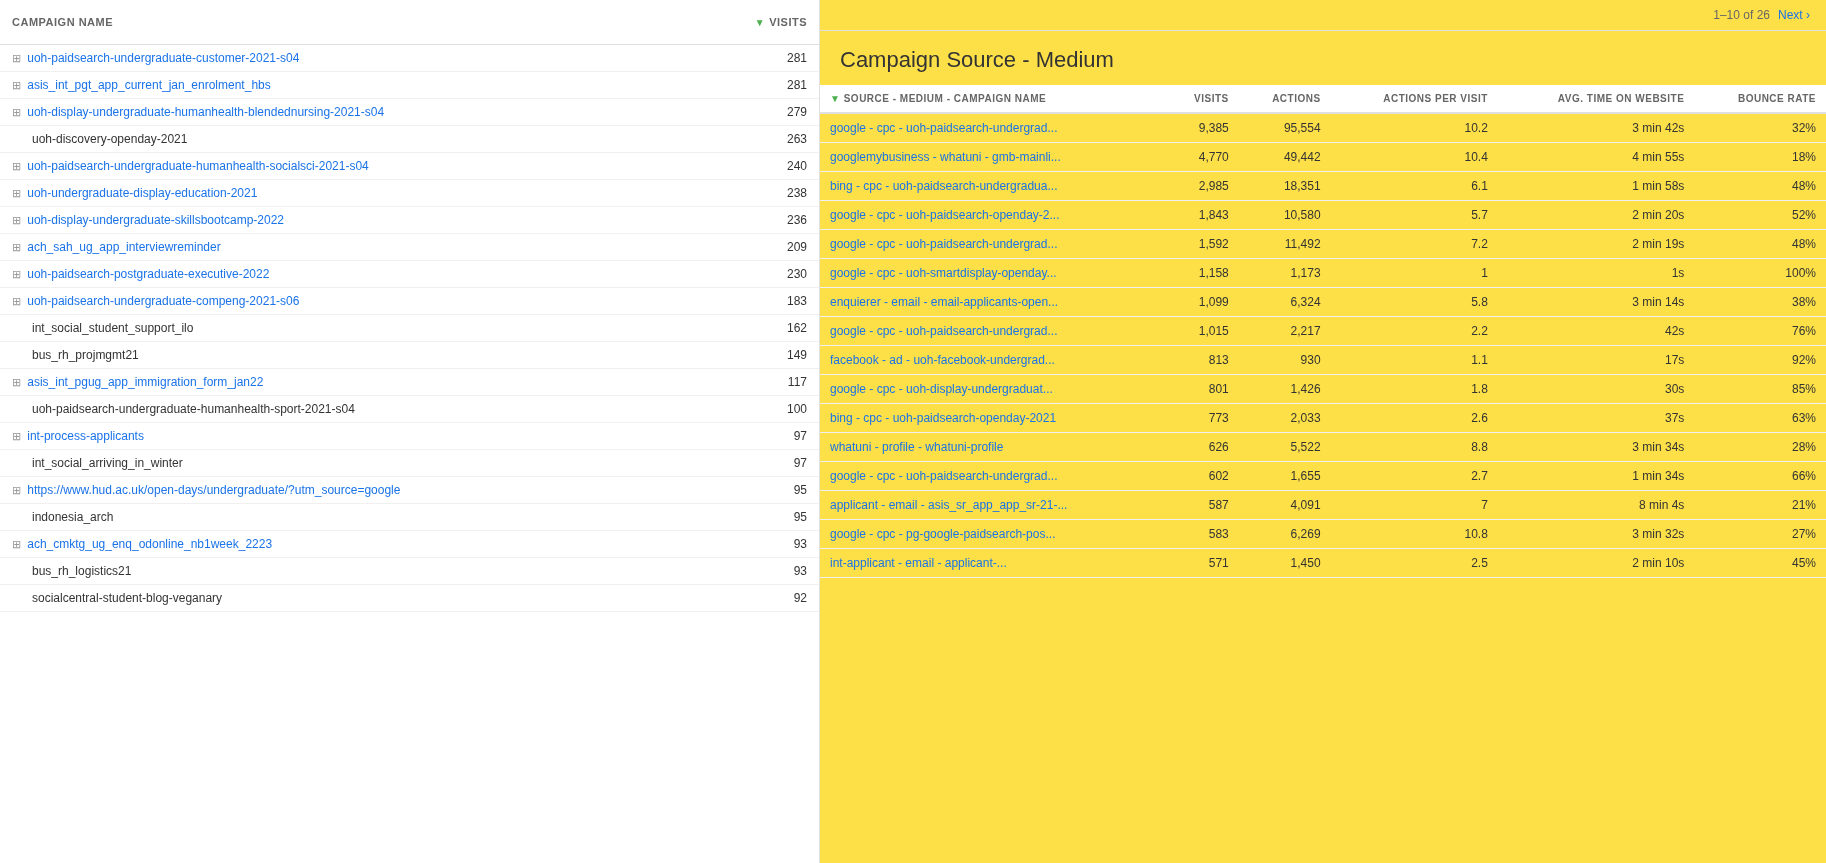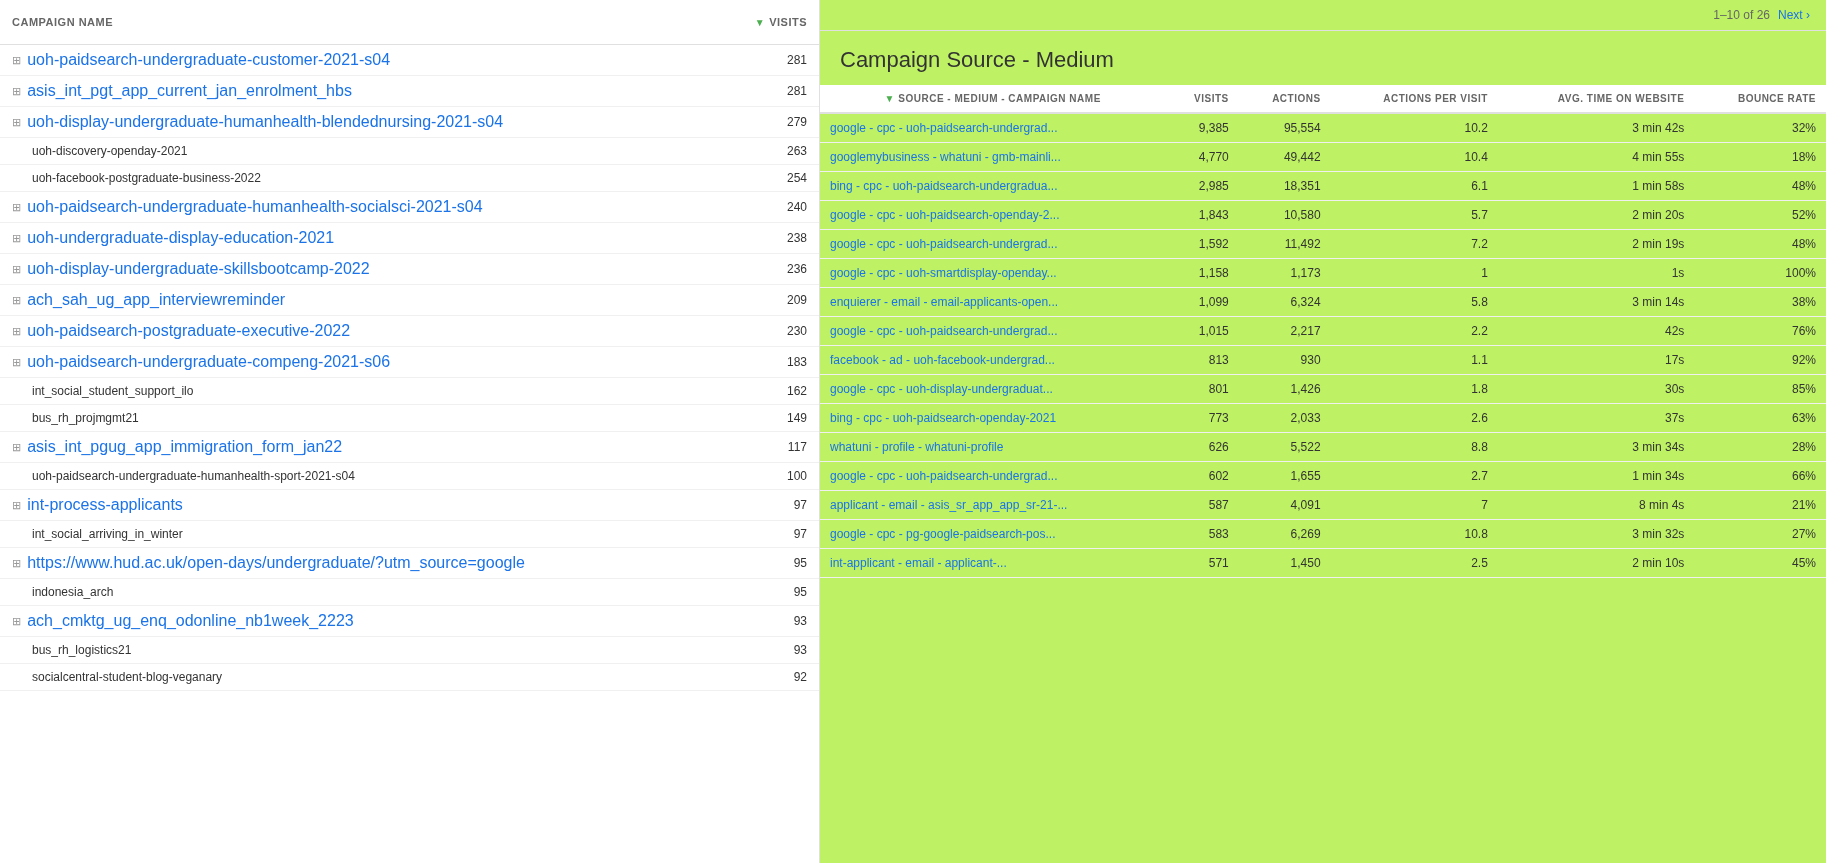--- a/index.html
+++ b/index.html
@@ -66,36 +66,36 @@
       color: #333;
     }
     .expand-icon {
       color: #999;
       font-size: 11px;
       cursor: pointer;
     }
     .row-link {
       color: #1a73e8;
       text-decoration: none;
-      font-size: 16px;
+      font-size: 12px;
     }
     .row-plain {
       font-size: 12px;
       color: #333;
       padding-left: 20px;
     }
     .row-visits {
       font-size: 12px;
       color: #333;
     }
 
     
     .right-panel {
       flex: 1;
-      background: #bef264;
+      background: #fde047;
       overflow: hidden;
     }
 
     
     .pagination-row {
       display: flex;
       justify-content: flex-end;
       align-items: center;
       padding: 8px 16px;
       border-bottom: 1px solid #e0e0e0;
@@ -125,21 +125,21 @@
       border-collapse: collapse;
     }
     .right-table th {
       font-size: 10px;
       font-weight: bold;
       color: #666;
       text-transform: uppercase;
       letter-spacing: 0.5px;
       padding: 8px 10px;
       border-bottom: 2px solid #e0e0e0;
-      text-align: center;
+      text-align: left;
       background: #fff;
     }
     .right-table th.num {
       text-align: right;
     }
     .right-table th .sort-green {
       color: #4CAF50;
       font-size: 10px;
     }
     .right-table td {
@@ -193,26 +193,20 @@
             <span class="expand-icon">⊞</span>
             <a class="row-link" href="#">uoh-display-undergraduate-humanhealth-blendednursing-2021-s04</a>
           </div>
           <span class="row-visits">279</span>
         </div>
         <div class="left-row">
           <div class="row-name">
             <span class="row-plain">uoh-discovery-openday-2021</span>
           </div>
           <span class="row-visits">263</span>
-        </div>
-        <div class="left-row">
-          <div class="row-name">
-            <span class="row-plain">uoh-facebook-postgraduate-business-2022</span>
-          </div>
-          <span class="row-visits">254</span>
         </div>
         <div class="left-row">
           <div class="row-name">
             <span class="expand-icon">⊞</span>
             <a class="row-link" href="#">uoh-paidsearch-undergraduate-humanhealth-socialsci-2021-s04</a>
           </div>
           <span class="row-visits">240</span>
         </div>
         <div class="left-row">
           <div class="row-name">

